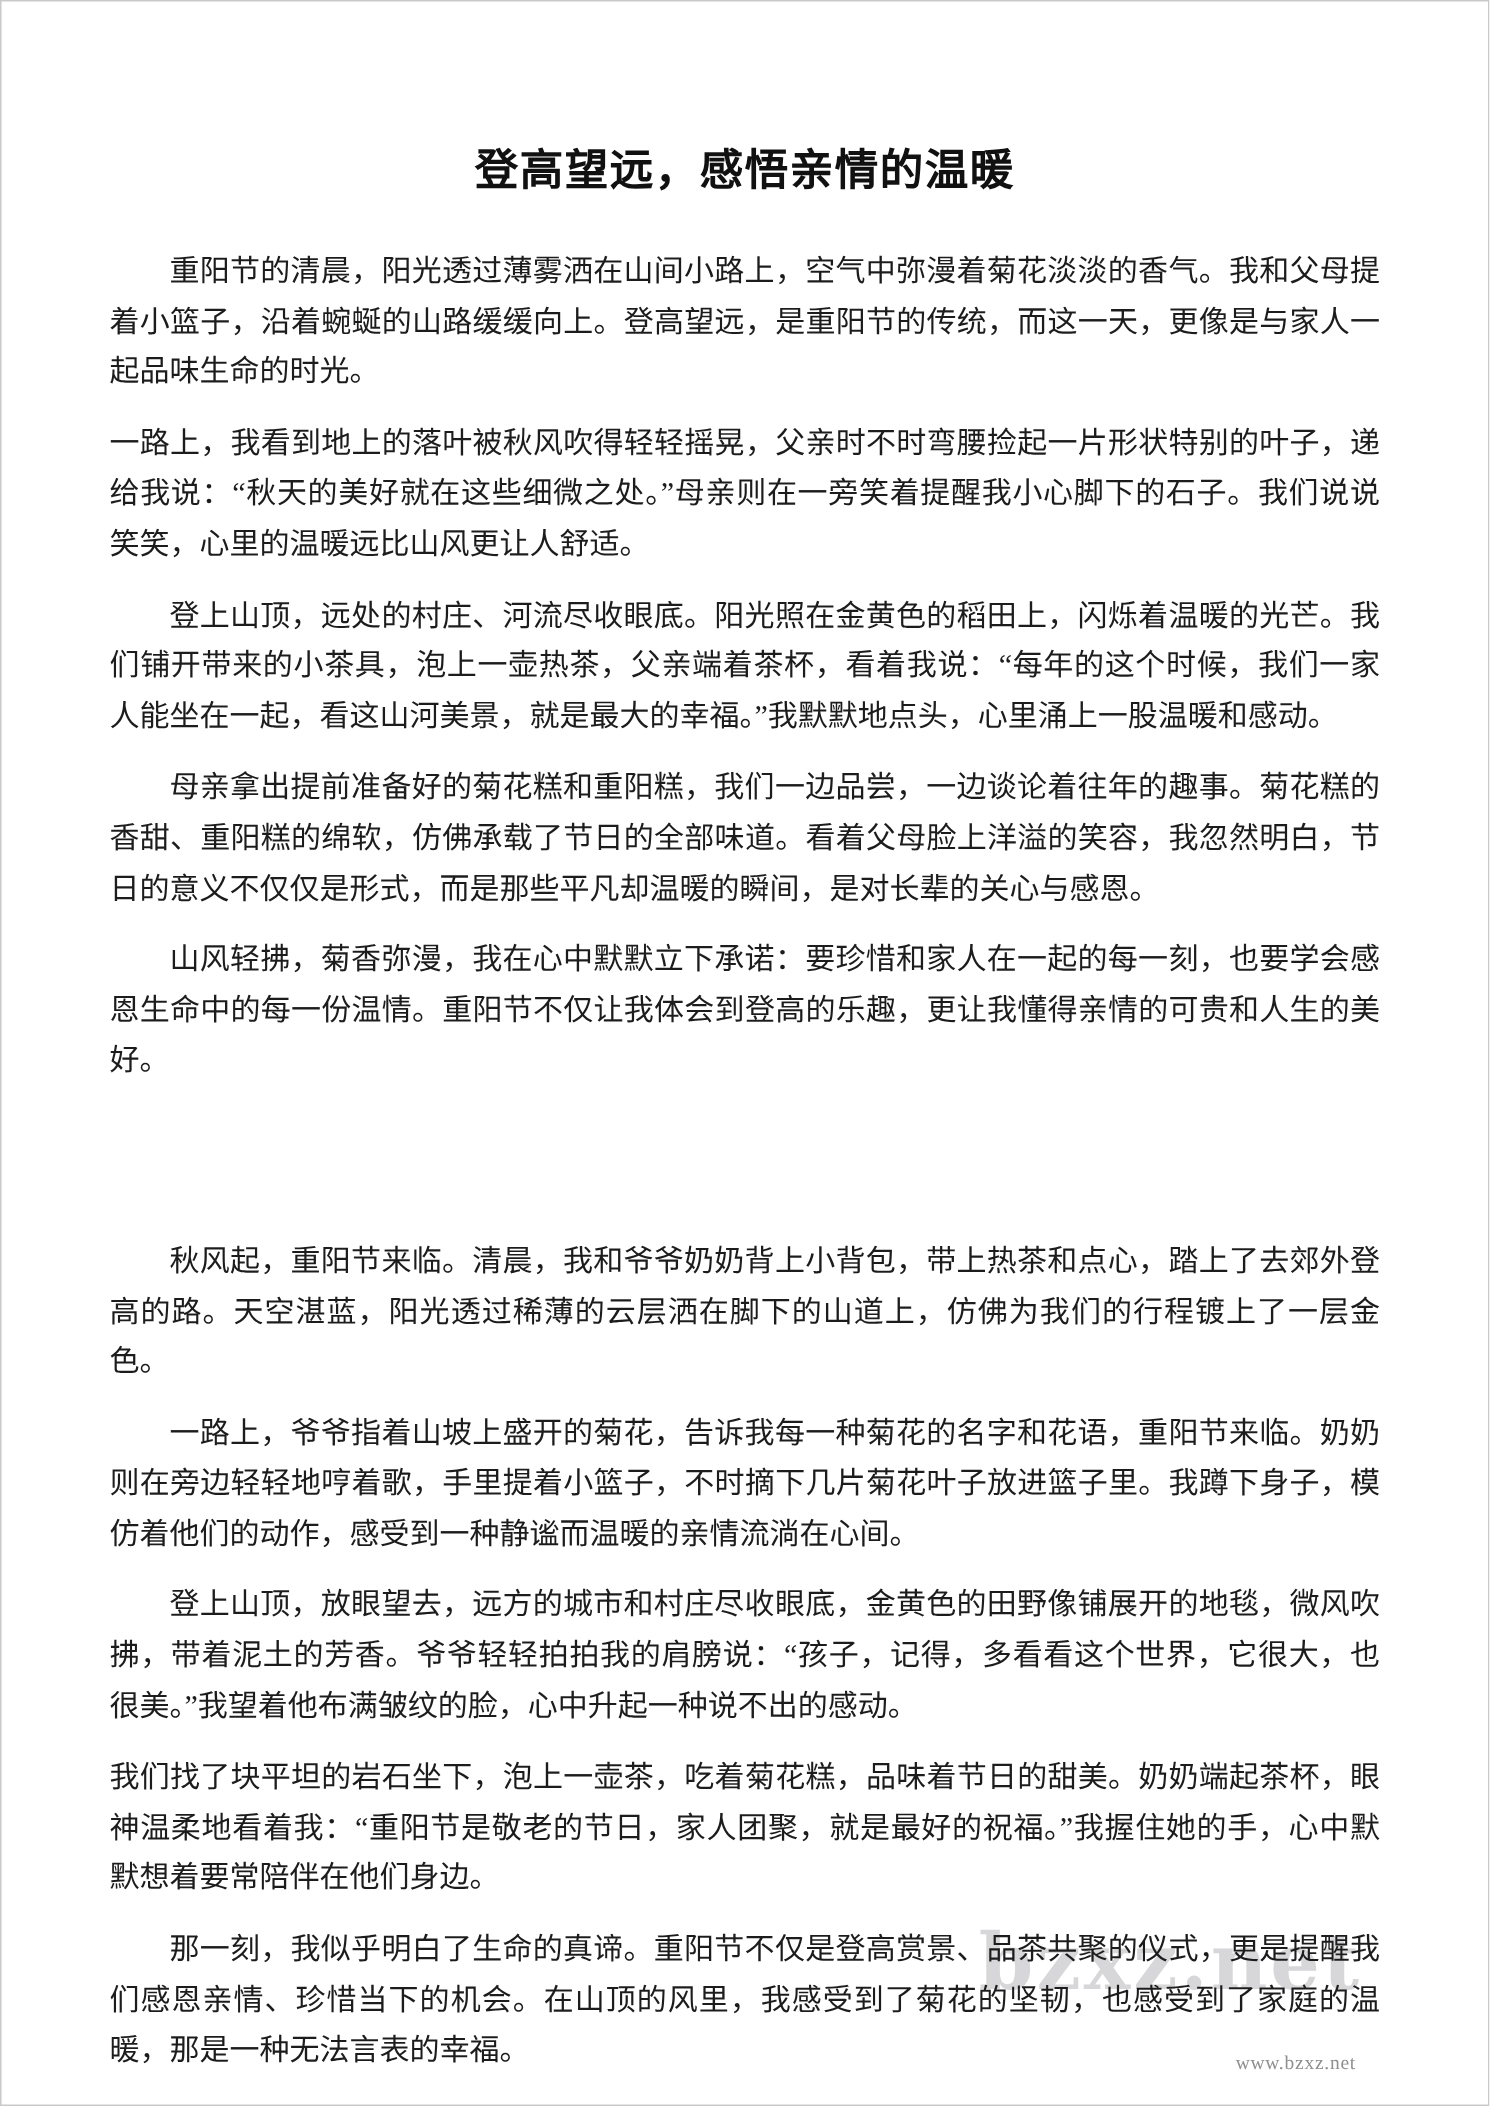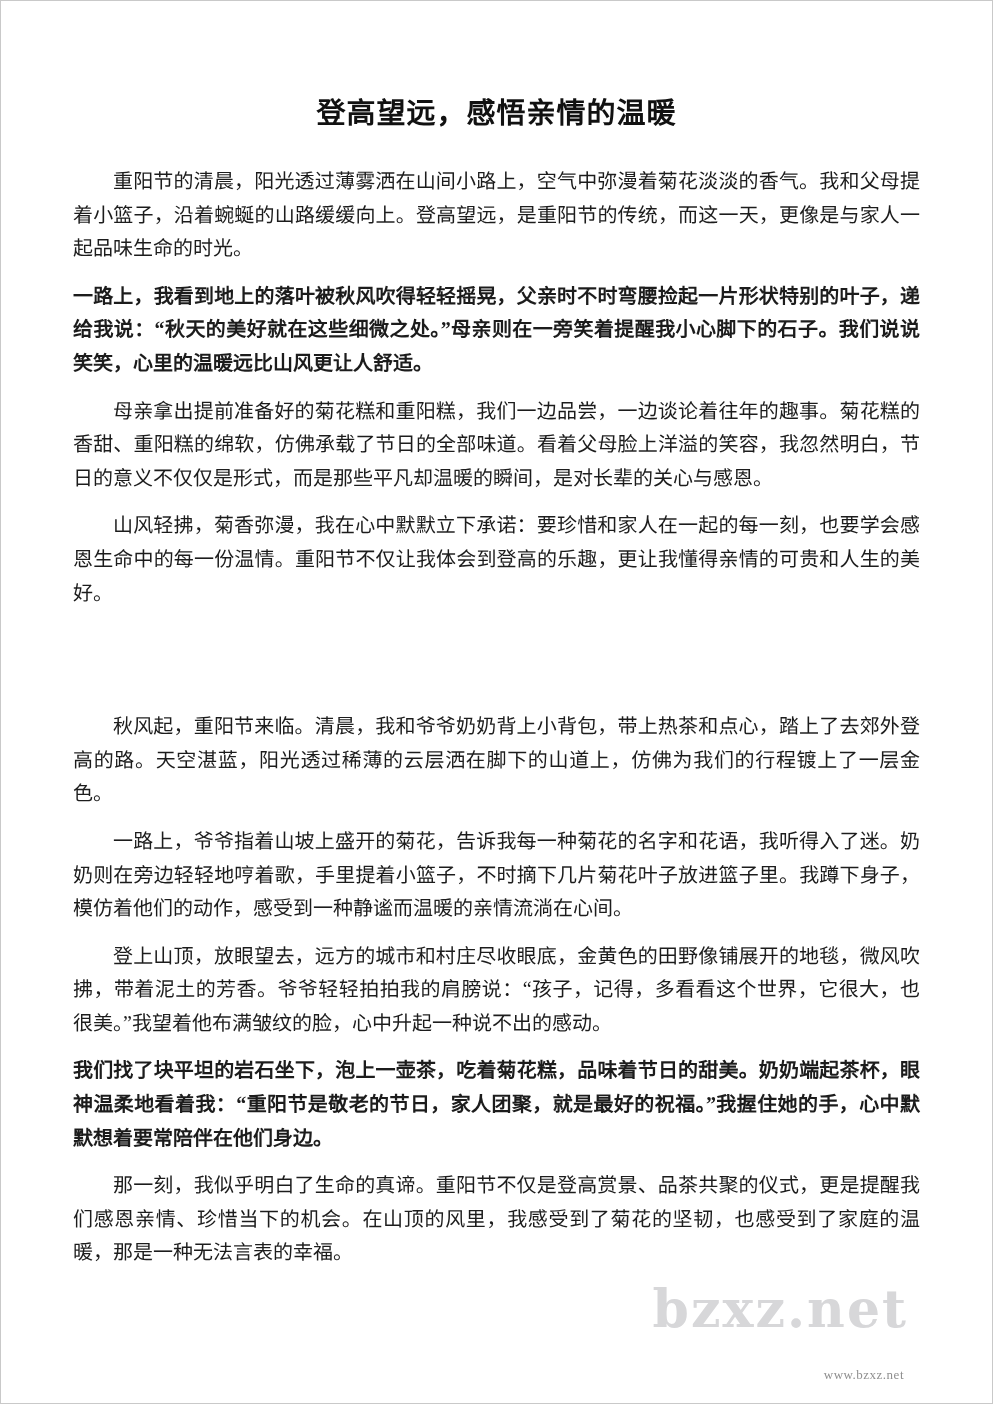--- a/index.html
+++ b/index.html
@@ -44,21 +44,20 @@
     line-height: 1.68;
     text-align: justify;
     text-justify: inter-ideograph;
     margin: 0 0 14px 0;
   }
   .paragraph.indent {
     text-indent: 2em;
   }
   .paragraph.no-indent {
     text-indent: 0;
-    font-weight: bold;
   }
   .watermark {
     position: absolute;
     z-index: 0;
     right: 84px;
     bottom: 64px;
     font-size: 52px;
     font-weight: bold;
     letter-spacing: 2px;
     color: #d7d7d9;
@@ -82,27 +81,28 @@
 <div class="page">
 
   <div class="watermark">bzxz.net</div>
 
   <div class="content">
 
     <section class="essay essay-1">
       <h1 class="essay-title">登高望远，感悟亲情的温暖</h1>
       <p class="paragraph indent">重阳节的清晨，阳光透过薄雾洒在山间小路上，空气中弥漫着菊花淡淡的香气。我和父母提着小篮子，沿着蜿蜒的山路缓缓向上。登高望远，是重阳节的传统，而这一天，更像是与家人一起品味生命的时光。</p>
       <p class="paragraph no-indent">一路上，我看到地上的落叶被秋风吹得轻轻摇晃，父亲时不时弯腰捡起一片形状特别的叶子，递给我说：“秋天的美好就在这些细微之处。”母亲则在一旁笑着提醒我小心脚下的石子。我们说说笑笑，心里的温暖远比山风更让人舒适。</p>
+      <p class="paragraph indent">登上山顶，远处的村庄、河流尽收眼底。阳光照在金黄色的稻田上，闪烁着温暖的光芒。我们铺开带来的小茶具，泡上一壶热茶，父亲端着茶杯，看着我说：“每年的这个时候，我们一家人能坐在一起，看这山河美景，就是最大的幸福。”我默默地点头，心里涌上一股温暖和感动。</p>
       <p class="paragraph indent">母亲拿出提前准备好的菊花糕和重阳糕，我们一边品尝，一边谈论着往年的趣事。菊花糕的香甜、重阳糕的绵软，仿佛承载了节日的全部味道。看着父母脸上洋溢的笑容，我忽然明白，节日的意义不仅仅是形式，而是那些平凡却温暖的瞬间，是对长辈的关心与感恩。</p>
       <p class="paragraph indent">山风轻拂，菊香弥漫，我在心中默默立下承诺：要珍惜和家人在一起的每一刻，也要学会感恩生命中的每一份温情。重阳节不仅让我体会到登高的乐趣，更让我懂得亲情的可贵和人生的美好。</p>
     </section>
 
     <section class="essay essay-2">
       <p class="paragraph indent">秋风起，重阳节来临。清晨，我和爷爷奶奶背上小背包，带上热茶和点心，踏上了去郊外登高的路。天空湛蓝，阳光透过稀薄的云层洒在脚下的山道上，仿佛为我们的行程镀上了一层金色。</p>
-      <p class="paragraph indent">一路上，爷爷指着山坡上盛开的菊花，告诉我每一种菊花的名字和花语，我听得入了迷。奶奶则在旁边轻轻地哼着歌，手里提着小篮子，不时摘下几片菊花叶子放进篮子里。我蹲下身子，模仿着他们的动作，感受到一种静谧而温暖的亲情流淌在心间。</p>
+      <p class="paragraph indent">一路上，爷爷指着山坡上盛开的菊花，告诉我每一种菊花的名字和花语，重阳节来临。奶奶则在旁边轻轻地哼着歌，手里提着小篮子，不时摘下几片菊花叶子放进篮子里。我蹲下身子，模仿着他们的动作，感受到一种静谧而温暖的亲情流淌在心间。</p>
       <p class="paragraph indent">登上山顶，放眼望去，远方的城市和村庄尽收眼底，金黄色的田野像铺展开的地毯，微风吹拂，带着泥土的芳香。爷爷轻轻拍拍我的肩膀说：“孩子，记得，多看看这个世界，它很大，也很美。”我望着他布满皱纹的脸，心中升起一种说不出的感动。</p>
       <p class="paragraph no-indent">我们找了块平坦的岩石坐下，泡上一壶茶，吃着菊花糕，品味着节日的甜美。奶奶端起茶杯，眼神温柔地看着我：“重阳节是敬老的节日，家人团聚，就是最好的祝福。”我握住她的手，心中默默想着要常陪伴在他们身边。</p>
       <p class="paragraph indent">那一刻，我似乎明白了生命的真谛。重阳节不仅是登高赏景、品茶共聚的仪式，更是提醒我们感恩亲情、珍惜当下的机会。在山顶的风里，我感受到了菊花的坚韧，也感受到了家庭的温暖，那是一种无法言表的幸福。</p>
     </section>
 
   </div>
 
   <div class="footer-url">www.bzxz.net</div>
 
 </div>

